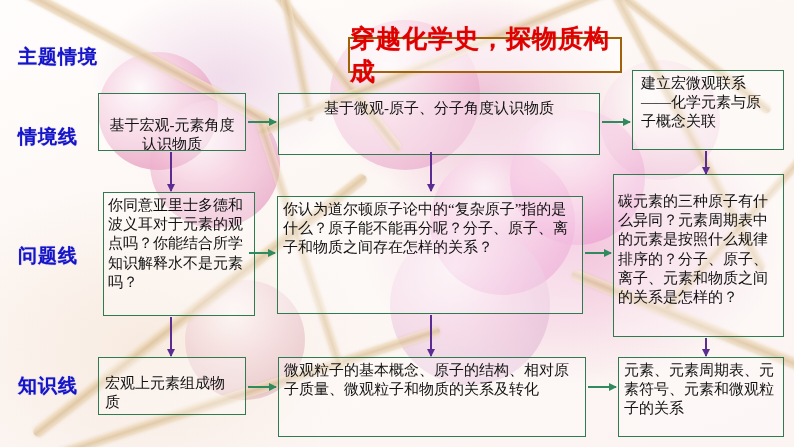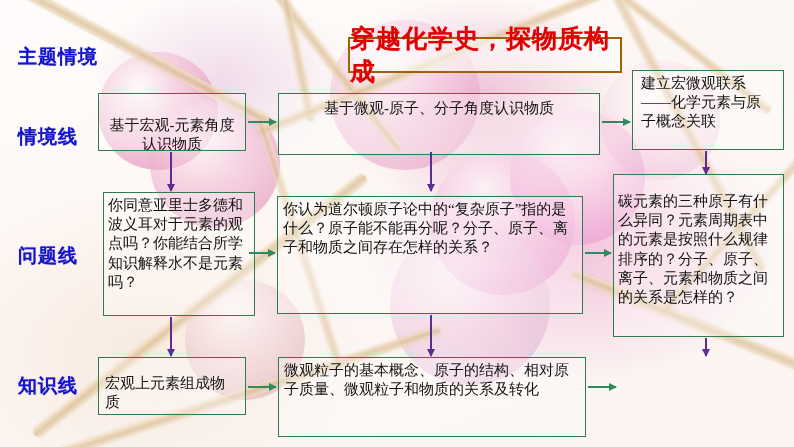--- a/index.html
+++ b/index.html
@@ -189,14 +189,15 @@
   <div class="arrow-v" style="left:705px; top:338px; width:2px; height:18px;"></div>
 
   <div class="node left" style="left:98px; top:357px; width:148px; height:58px; padding:16px 6px;">宏观上元素组成物质</div>
 
   <div class="arrow-h" style="left:248px; top:386px; width:28px;"></div>
 
   <div class="node left" style="left:278px; top:357px; width:308px; height:80px; padding:3px 5px;">微观粒子的基本概念、原子的结构、相对原子质量、微观粒子和物质的关系及转化</div>
 
   <div class="arrow-h" style="left:588px; top:386px; width:28px;"></div>
 
+  <div class="node left" style="left:618px; top:357px; width:166px; height:80px; padding:3px 5px;">元素、元素周期表、元素符号、元素和微观粒子的关系</div>
 
 </div>
 
 </body></html>

